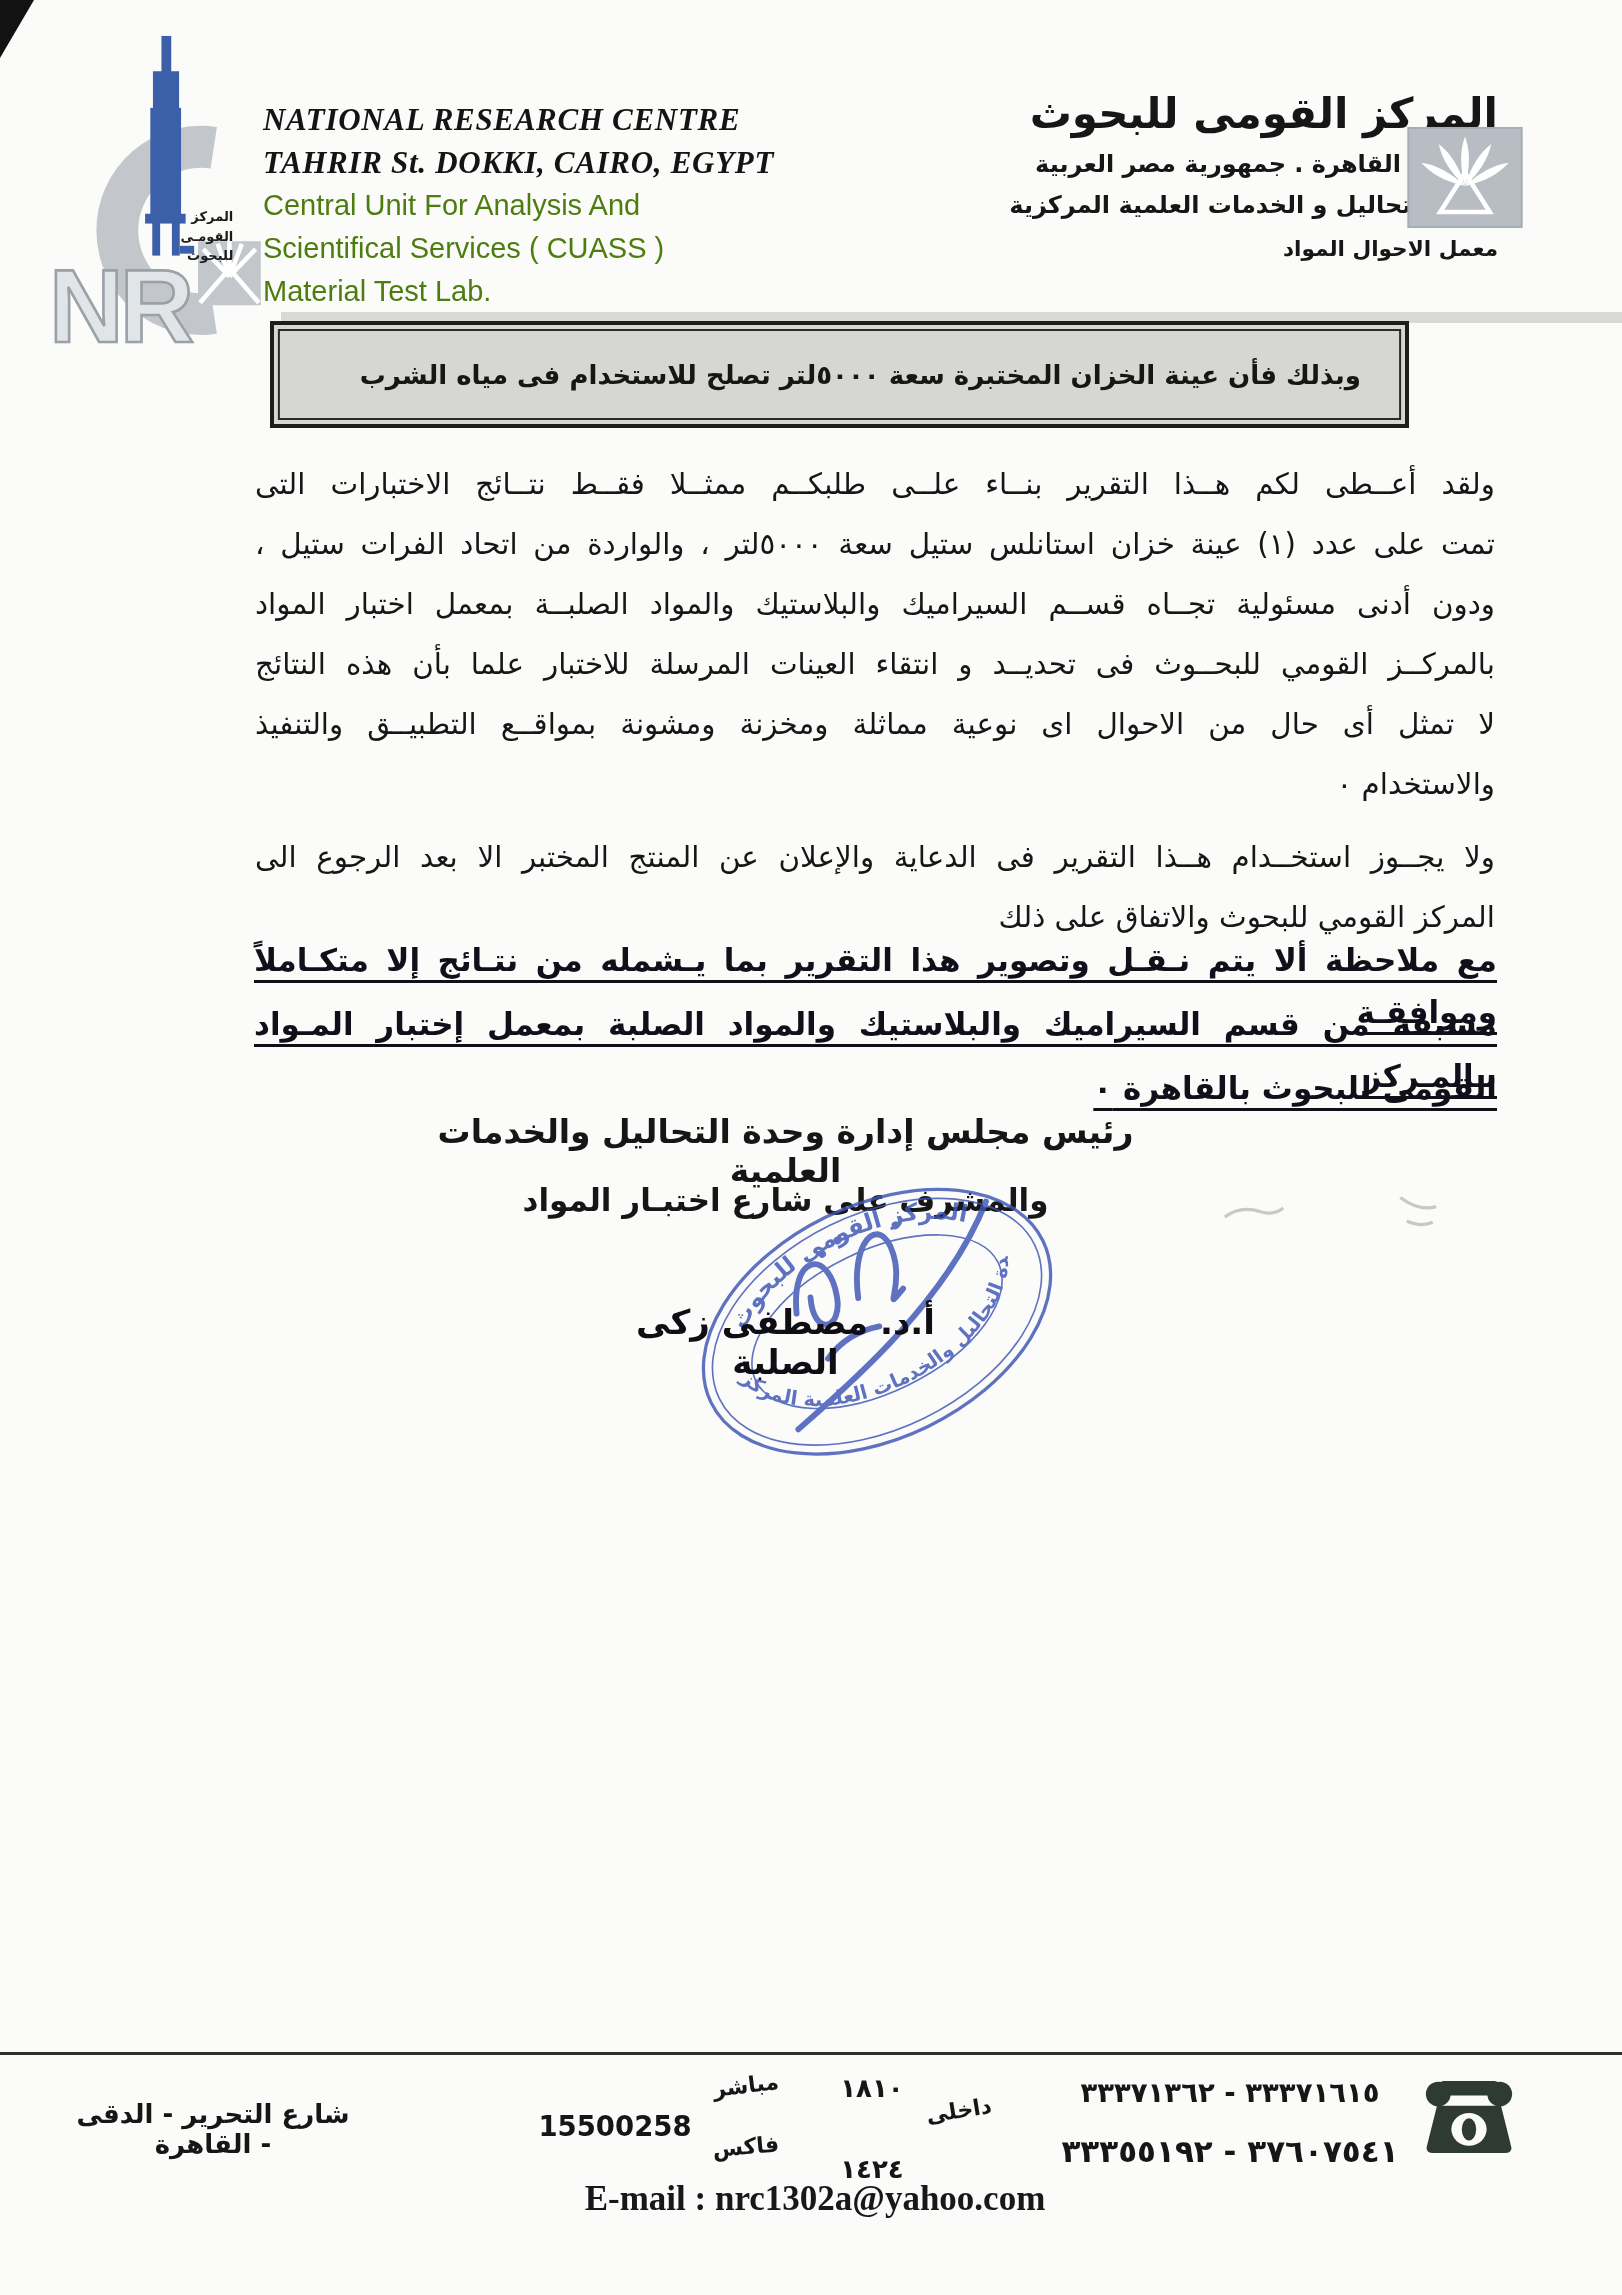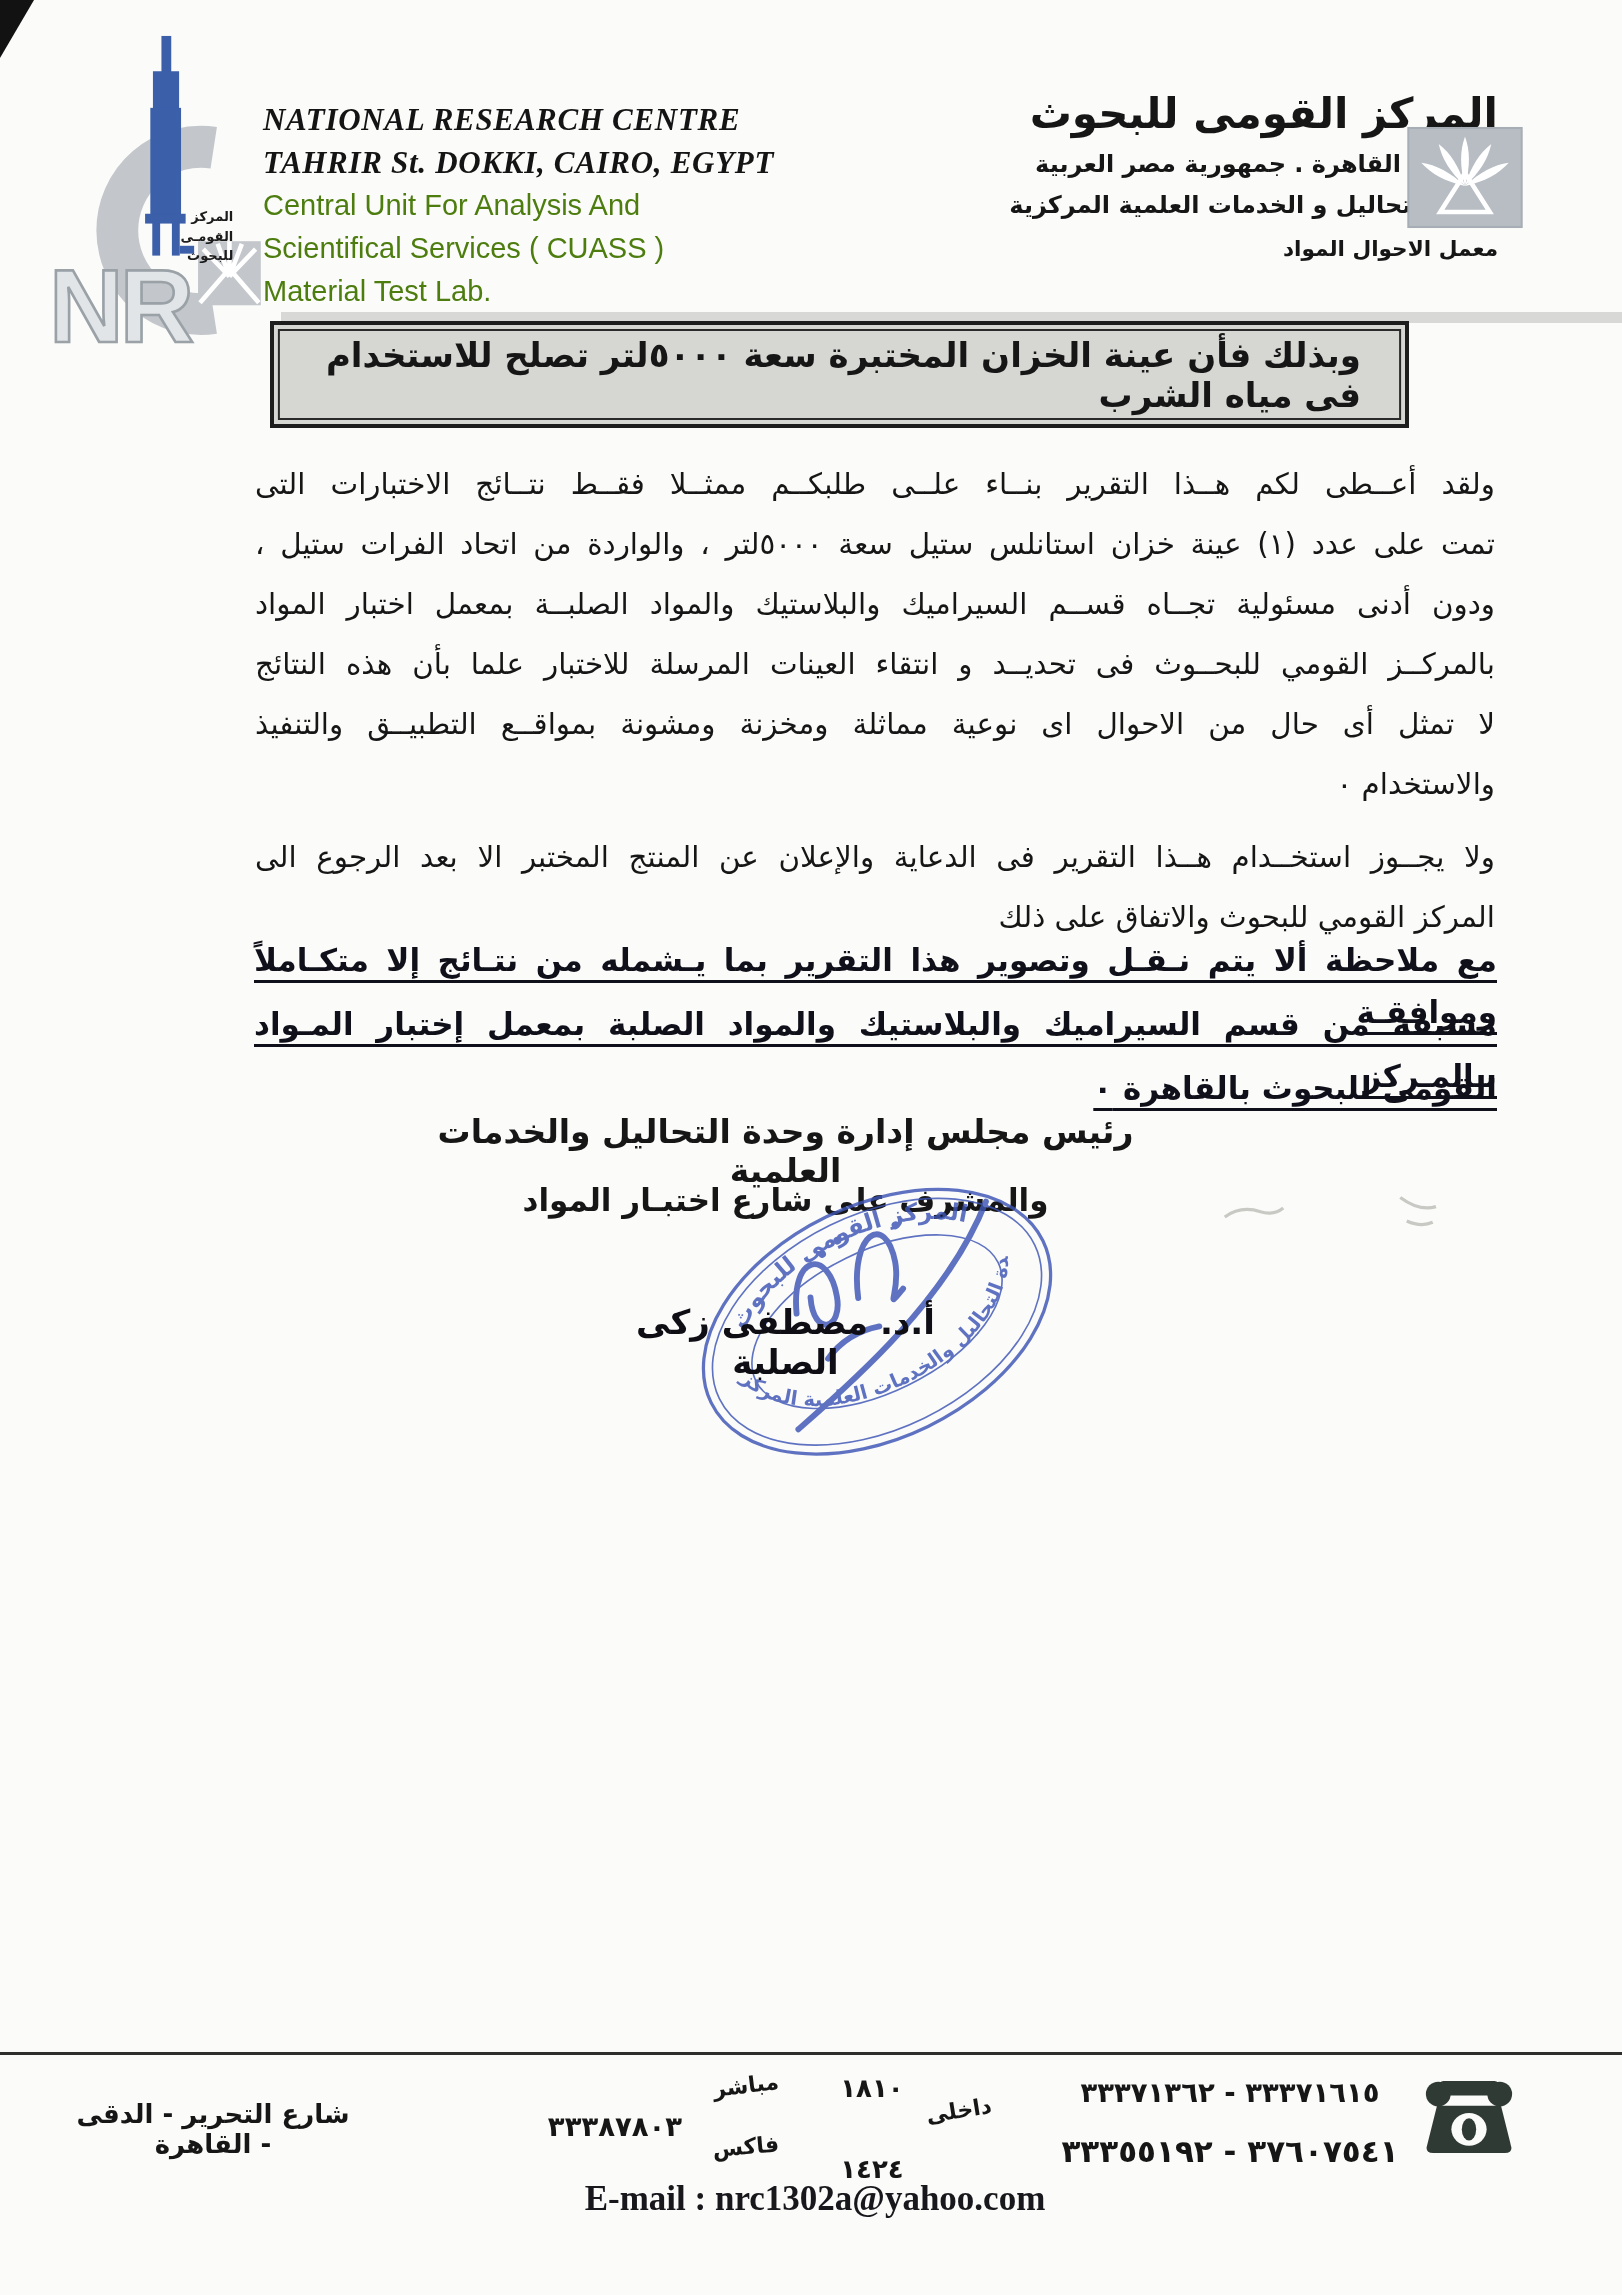--- a/index.html
+++ b/index.html
@@ -18,21 +18,21 @@
   .hdr-ar .t{font-size:42px;font-weight:700;line-height:60px;}
   .hdr-ar .s{font-size:24px;font-weight:700;line-height:41px;}
   .hdr-ar .s3{font-size:21.6px;font-weight:700;line-height:46px;}
   
   .rbox-smear{left:281px;top:312px;width:1341px;height:11px;background:#c2c2bf;opacity:.6;}
   .rbox{
     left:270px;top:321px;width:1131px;height:99px;background:#d6d6d3;
     border:4.6px solid #1d1d1d;box-shadow:inset 0 0 0 3.9px #d6d6d3, inset 0 0 0 5.9px #2a2a2a;
     display:flex;align-items:center;justify-content:flex-end;
   }
-  .rbox-text{font-size:34px;font-weight:700;padding-left:26px;padding-right:44px;}
+  .rbox-text{font-size:26px;font-weight:700;padding-left:26px;padding-right:44px;}
   
   .p1{left:255px;top:459px;width:1240px;}
   .p2{left:255px;top:832px;width:1240px;}
   .bodyline{font-size:29.4px;height:60px;line-height:51px;text-align:justify;text-align-last:justify;}
   .bodyline.short{text-align:right;text-align-last:right;}
   .notice{left:254px;top:934px;width:1243px;}
   .nline{
     font-size:31px;font-weight:700;height:64px;line-height:52px;
     text-align:justify;text-align-last:justify;
     text-decoration:underline;text-decoration-thickness:3.3px;text-underline-offset:9.2px;
@@ -183,21 +183,21 @@
     <g stroke="#c8c8c4" stroke-width="5" fill="none">
       <path d="M 20 60 q 25 -18 55 -8 q 20 6 35 -6"></path>
       <path d="M 290 30 q 30 22 55 14 M 300 66 q 22 10 40 2"></path>
     </g>
   </svg>
 
   <div class="abs foot-rule"></div>
 
   <div class="abs ar f-ar f-address">شارع التحرير - الدقى - القاهرة</div>
 
-  <div class="abs ar f-ar f-direct-num">٣٣٣٨٧٨٠٣</div>
+  <div class="abs ar f-ar f-direct-num">15500258</div>
   <div class="abs ar f-ar f-direct">مباشر</div>
   <div class="abs ar f-ar f-fax">فاكس</div>
 
   <div class="abs ar f-ar f-ext1">١٨١٠</div>
   <div class="abs ar f-ar f-ext2">١٤٢٤</div>
   <div class="abs ar f-ar f-internal">داخلى</div>
 
   <div class="abs ar f-ar f-ph1">٣٣٣٧١٦١٥ - ٣٣٣٧١٣٦٢</div>
   <div class="abs ar f-ar f-ph2">٣٧٦٠٧٥٤١ - ٣٣٣٥٥١٩٢</div>
 

